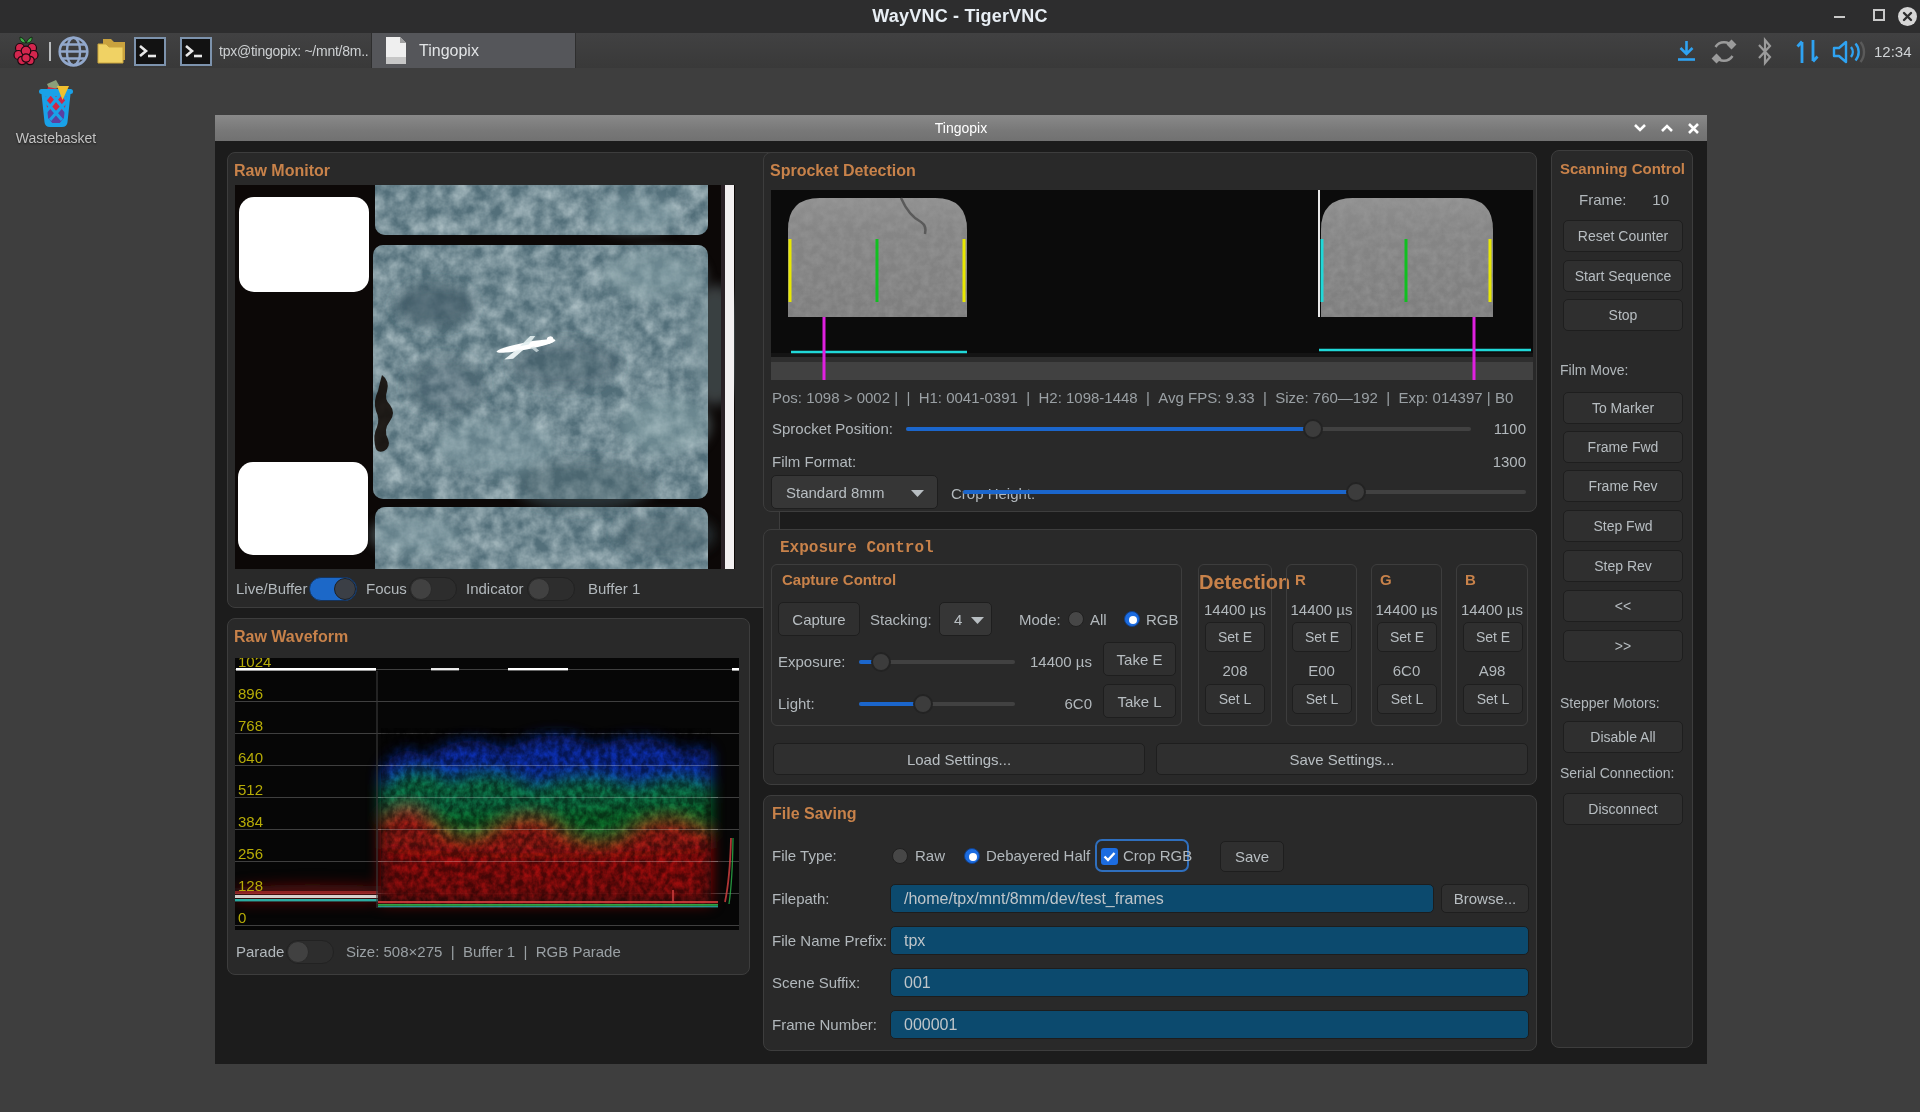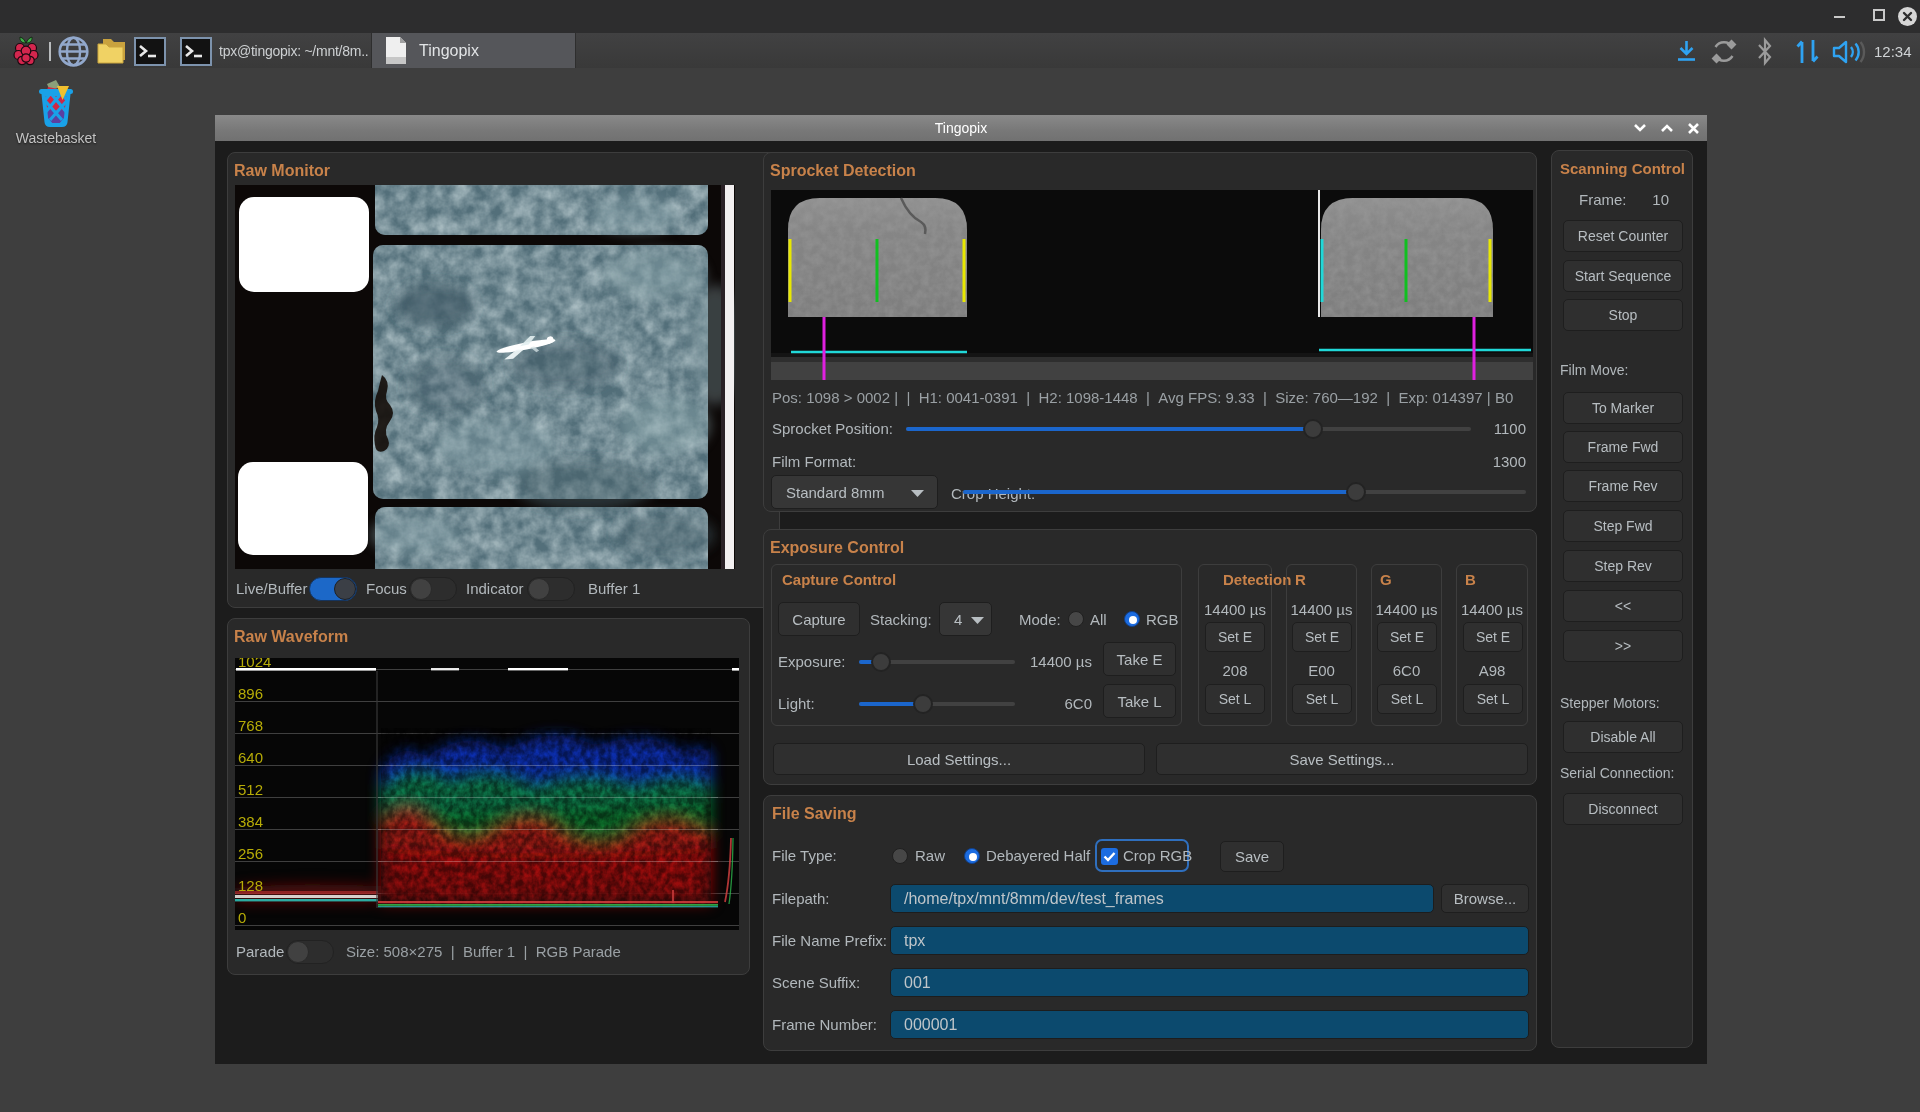--- a/index.html
+++ b/index.html
@@ -37,20 +37,21 @@
   .toggle.on .dot { left:24px; background:#3b3f46; border-color:#1d2025; }
   .radio { position:absolute; width:16px; height:16px; border-radius:50%; background:#474747; border:1px solid #202020; }
   .radio.on { background:#1c6ce0; border-color:#11408a; }
   .radio.on:after { content:""; position:absolute; left:4px; top:4px; width:8px; height:8px; border-radius:50%; background:#fff; }
 </style>
 </head>
 <body>
 <div id="root">
 
   <div id="vncbar" class="abs">
+    <div id="vnctitle" class="abs">WayVNC - TigerVNC</div>
     <div class="abs" style="left:1834px;top:16px;width:11px;height:2px;background:#c9c9c9;"></div>
     <div class="abs" style="left:1873px;top:9px;width:12px;height:12px;border:2px solid #c9c9c9;"></div>
     <div class="abs" style="left:1898px;top:7px;width:19px;height:19px;border-radius:50%;background:#d6d6d6;"></div>
     <svg class="abs" style="left:1898px;top:7px;" width="19" height="19">
         <path d="M6 6 L13 13 M13 6 L6 13" stroke="#2d2d2e" stroke-width="2.4" stroke-linecap="round"></path>
       </svg>
   </div>
 
   <div id="taskbar" class="abs">
 
@@ -377,21 +378,21 @@
         <svg class="abs" style="left:138px;top:13px;" width="15" height="9">
             <path d="M1 1 l6.5 7 6.5-7z" fill="#b8bec2"></path>
           </svg>
       </div>
       <div class="track" style="left:199px;top:337px;width:563px;"></div>
       <div class="fill" style="left:199px;top:337px;width:393px;"></div>
       <div class="knob" style="left:582px;top:329px;"></div>
     </div>
 
     <div class="panel" style="left:548px;top:414px;width:774px;height:256px;">
-      <div class="ptitle" style="left:6px;top:9px;">Exposure Control</div>
+      <div class="ptitle" style="left:16px;top:9px;font-family:Liberation Mono, monospace;">Exposure Control</div>
 
       <div class="abs" style="left:7px;top:34px;width:411px;height:162px;border:1px solid #3d3d3d;border-radius:6px;">
         <div class="ptitle" style="left:10px;top:6px;font-size:15px;">Capture Control</div>
         <div class="btn" style="left:6px;top:37px;width:82px;height:34px;font-size:15px;">Capture</div>
         <div class="lbl" style="left:98px;top:46px;">Stacking:</div>
         <div class="btn" style="left:167px;top:37px;width:53px;height:34px;background:#363636;border-color:#1e1e1e;">
           <span style="position:absolute;left:14px;top:8px;font-size:15px;">4</span>
           <svg class="abs" style="left:30px;top:13px;" width="15" height="9">
               <path d="M1 1 l6.5 7 6.5-7z" fill="#b8bec2"></path>
             </svg>
@@ -409,21 +410,21 @@
         <div class="btn" style="left:331px;top:77px;width:73px;height:34px;font-size:15px;">Take E</div>
         <div class="lbl" style="left:6px;top:130px;">Light:</div>
         <div class="track" style="left:87px;top:137px;width:156px;"></div>
         <div class="fill" style="left:87px;top:137px;width:64px;"></div>
         <div class="knob" style="left:141px;top:129px;"></div>
         <div class="lbl" style="left:240px;top:130px;width:80px;text-align:right;">6C0</div>
         <div class="btn" style="left:331px;top:119px;width:73px;height:34px;font-size:15px;">Take L</div>
       </div>
 
       <div class="abs" style="left:434px;top:34px;width:74px;height:162px;border:1px solid #3d3d3d;border-radius:6px;">
-        <div class="ptitle" style="left:24px;top:6px;font-size:15px;">Detection</div>
+        <div class="ptitle" style="left:0;top:6px;font-size:20px;">Detection</div>
         <div class="lbl" style="left:0;top:36px;width:100%;text-align:center;">14400 µs</div>
         <div class="btn" style="left:6px;top:57px;width:60px;height:30px;">Set E</div>
         <div class="lbl" style="left:0;top:97px;width:100%;text-align:center;">208</div>
         <div class="btn" style="left:6px;top:119px;width:60px;height:30px;">Set L</div>
       </div>
       <div class="abs" style="left:522px;top:34px;width:71px;height:162px;border:1px solid #3d3d3d;border-radius:6px;">
         <div class="ptitle" style="left:8px;top:6px;font-size:15px;">R</div>
         <div class="lbl" style="left:0;top:36px;width:100%;text-align:center;">14400 µs</div>
         <div class="btn" style="left:5px;top:57px;width:60px;height:30px;">Set E</div>
         <div class="lbl" style="left:0;top:97px;width:100%;text-align:center;">E00</div>

